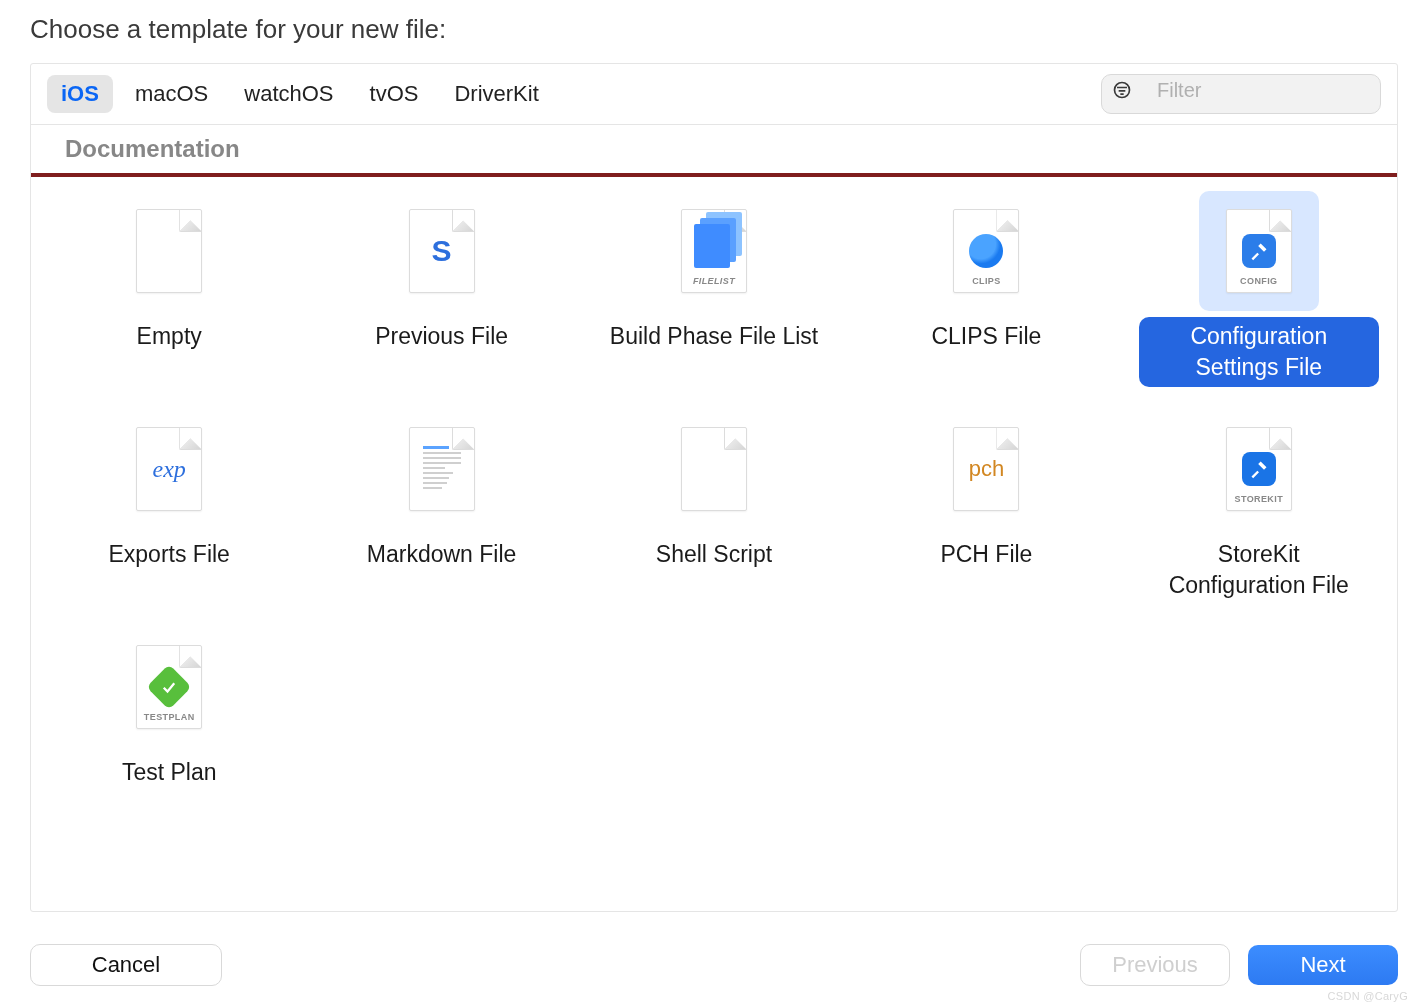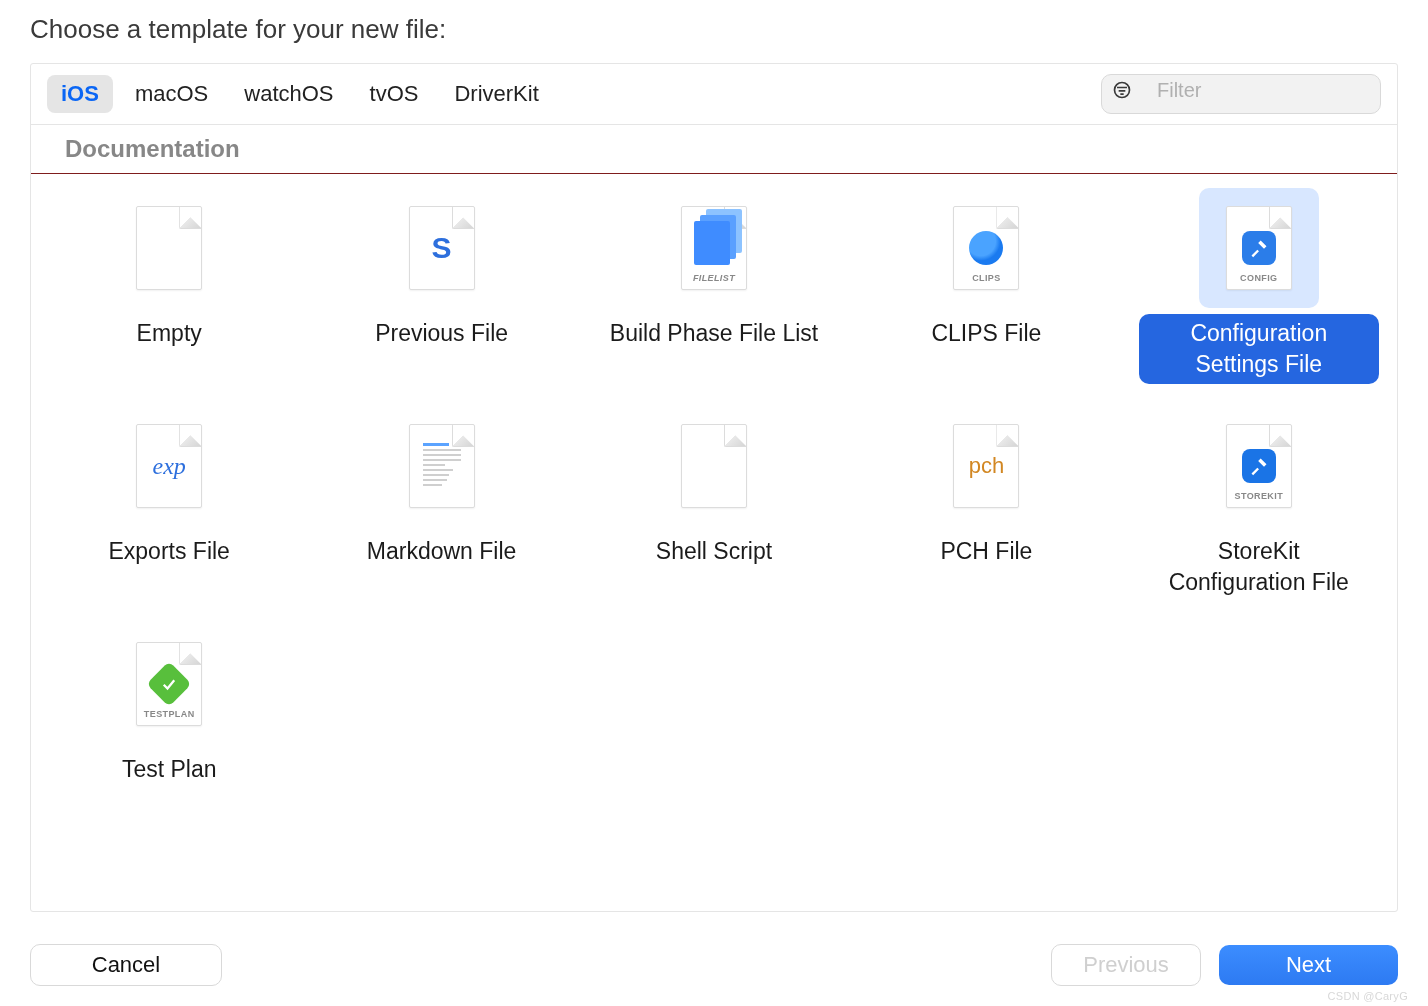--- a/index.html
+++ b/index.html
@@ -63,21 +63,21 @@
     .filter-input {
       border:none; outline:none; background:transparent;
       font-size:20px; color:#444; width:100%;
     }
     .filter-input::placeholder { color:#b0b0b0; }
     .section-header {
       font-size:24px;
       font-weight:700;
       color:#878787;
       padding:10px 34px;
-      border-bottom:1px solid #7f1d1d;
+      border-bottom:4px solid #7f1d1d;
     }
     .grid-area {
       flex:1;
       padding:10px 6px 0 6px;
       overflow:auto;
     }
     .grid {
       display:grid;
       grid-template-columns: repeat(5, 1fr);
       gap:18px 8px;
@@ -169,21 +169,21 @@
       width:180px;
       border-radius:10px;
       text-align:center;
       cursor:pointer;
       border:1px solid #d9d9d9;
       background:#fff;
     }
     .btn.cancel { width:192px; }
     .btn.prev { width:150px; color:#cfcfcf; cursor:not-allowed; }
     .btn.next {
-      width:179px;
+      width:150px;
       background:linear-gradient(#3c8dff,#2d7af2);
       color:#fff; border:none;
     }
     .watermark{
       position:absolute; bottom:4px; right:20px;
       font-size:11px; color:#d8d8d8; letter-spacing:0.3px;
     }
   </style>
 </head>
 <body>

